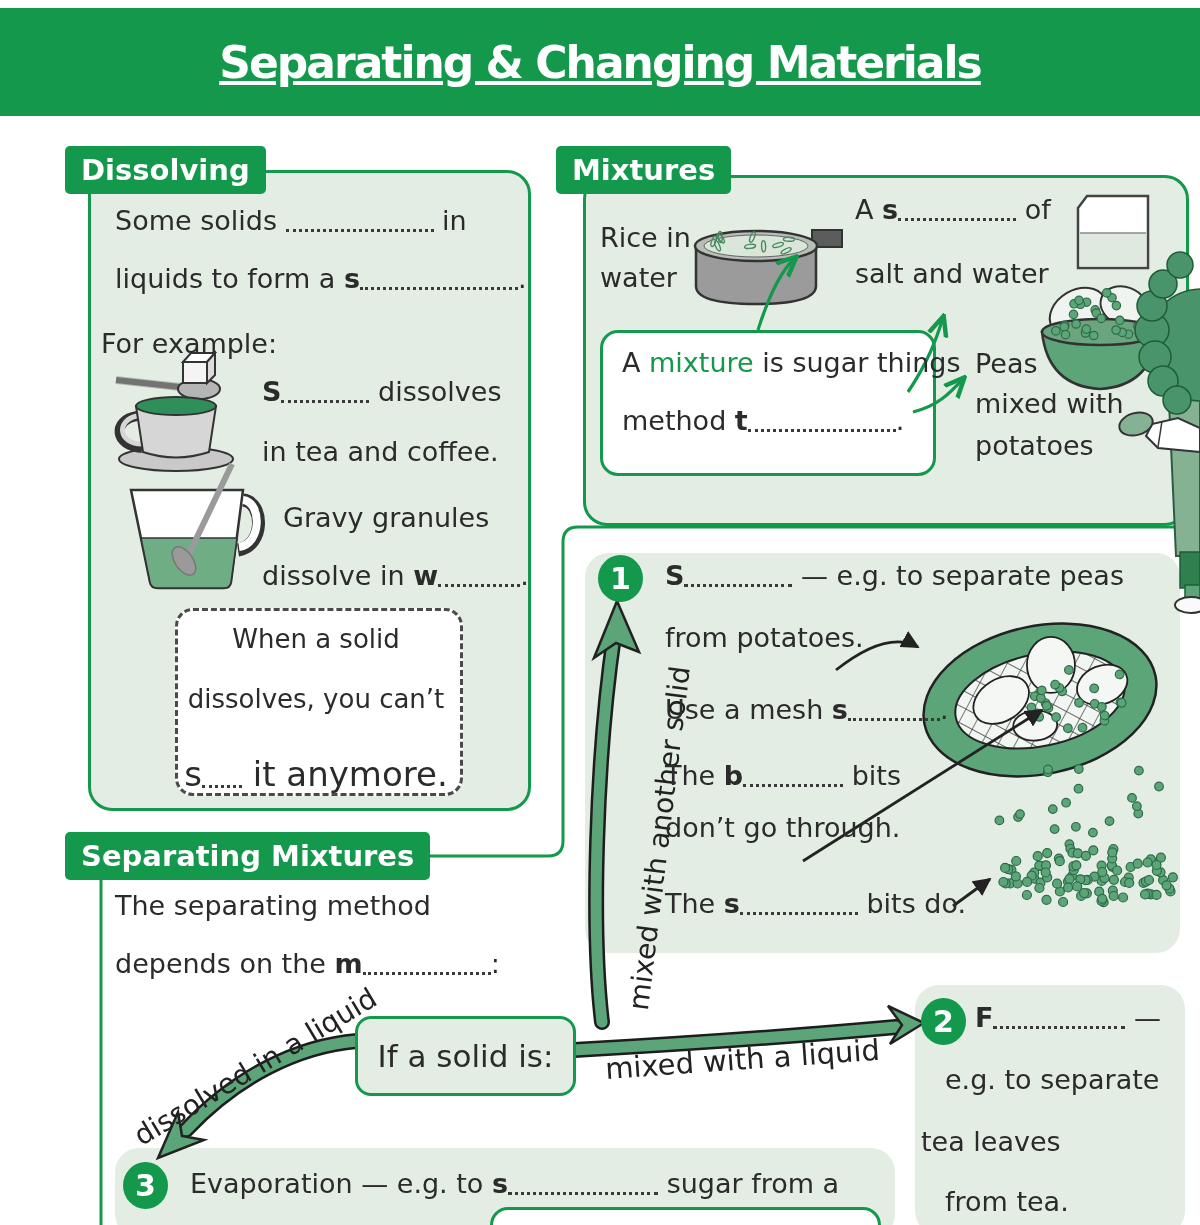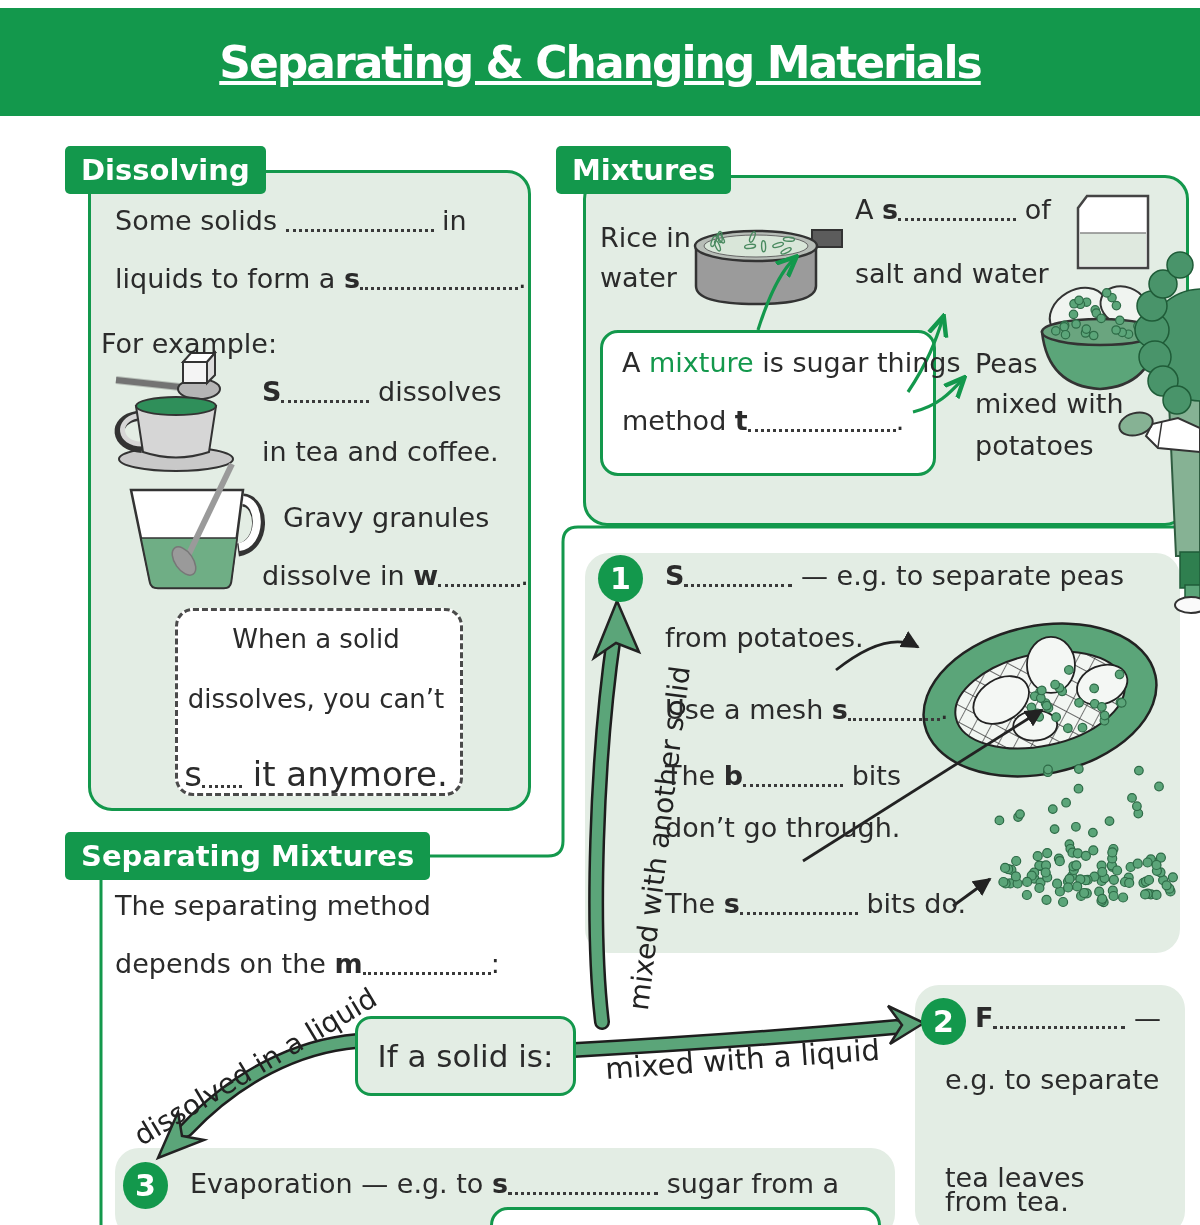--- a/index.html
+++ b/index.html
@@ -400,19 +400,19 @@
   <div class="ln" style="left:665px;top:622px;"><span>from potatoes.</span></div>
   <div class="ln" style="left:665px;top:560px;"><span class="bold">S</span><span class="dots" style="width: 108px;"></span><span> — e.g. to separate peas</span></div>
   <div class="ln" style="left:665px;top:694px;"><span>Use a mesh </span><span class="bold">s</span><span class="dots" style="width: 92px;"></span><span>.</span></div>
   <div class="ln" style="left:665px;top:812px;"><span>don’t go through.</span></div>
   <div class="ln" style="left:665px;top:760px;"><span>The </span><span class="bold">b</span><span class="dots" style="width: 100px;"></span><span> bits</span></div>
   <div class="ln" style="left:665px;top:888px;"><span>The </span><span class="bold">s</span><span class="dots" style="width: 118px;"></span><span> bits do.</span></div>
 
   <div class="numcircle" style="left:921px;top:998px;">2</div>
   <div class="ln" style="left:975px;top:1002px;"><span class="bold">F</span><span class="dots" style="width: 132px;"></span><span> —</span></div>
   <div class="ln" style="left:945px;top:1064px;"><span>e.g. to separate</span></div>
-  <div class="ln" style="left:945px;top:1126px;margin-top:36px;"><span>tea leaves</span></div>
+  <div class="ln" style="left:921px;top:1126px;"><span>tea leaves</span></div>
   <div class="ln" style="left:945px;top:1186px;"><span>from tea.</span></div>
 
   <div class="numcircle" style="left:123px;top:1162px;">3</div>
   <div class="ln" style="left:190px;top:1168px;"><span>Evaporation — e.g. to </span><span class="bold">s</span><span class="dots" style="width: 150px;"></span><span> sugar from a</span></div>
 
 </div>
 
 </body></html>

